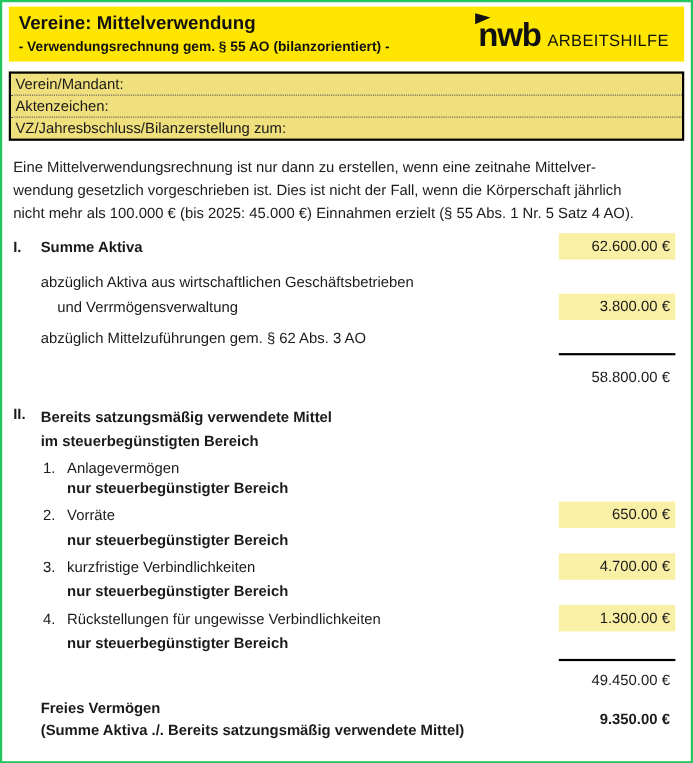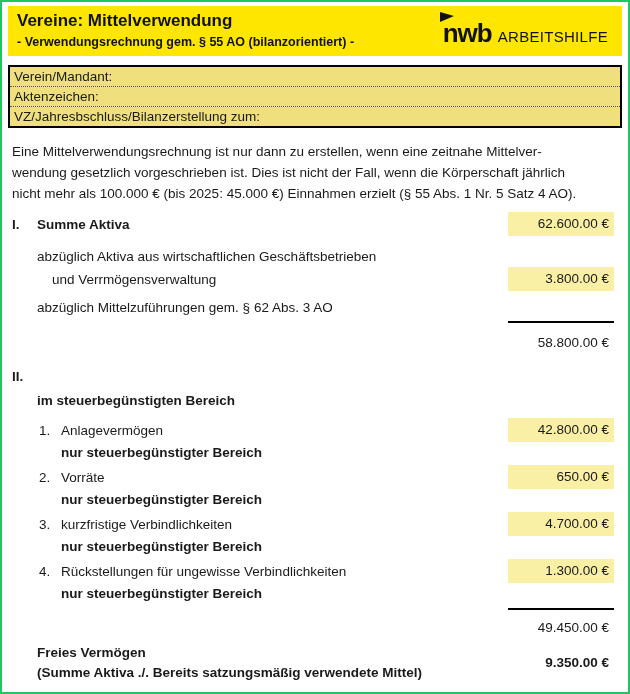--- a/index.html
+++ b/index.html
@@ -13,21 +13,21 @@
   
   .banner { height:50px; background:var(--banner-yellow,#FFE600);
     display:flex; justify-content:space-between; }
   .banner-text { padding:5px 0 0 9px; }
   .banner-title { font-size:17px; font-weight:bold; color:#111; }
   .banner-subtitle { font-size:12.5px; font-weight:bold; color:#111; margin-top:4px; }
   .logo { position:relative; display:flex; align-items:baseline; gap:6px;
     margin:17px 14px 0 0; }
   .logo-flag { position:absolute; top:-11px; left:-3px; width:0; height:0;
     border-left:14px solid #111; border-top:4px solid transparent; border-bottom:6px solid transparent; }
-  .logo-brand { font-size:26px; font-weight:bold; letter-spacing:-1px; color:#111; line-height:20px; }
+  .logo-brand { font-size:30px; font-weight:bold; letter-spacing:-1px; color:#111; line-height:20px; }
   .logo-suffix { font-size:15px; color:#111; letter-spacing:.3px; }
   
   .client-box { margin-top:9px; border:2px solid #000;
     background:var(--input-yellow,#F0DF7D); }
   .client-row { display:flex; height:19px; line-height:19px; padding-left:4px; }
   .client-row + .client-row { border-top:1px dotted #555;text-align:right; }
   .client-input { flex:1; }
   
   .intro { margin:13px 4px 0 4px; line-height:21px; }
   
@@ -116,29 +116,28 @@
   <div class="row rule1">
     <span class="sum-rule"></span>
   </div>
   <div class="row subtotal1">
     <span class="cell">58.800.00 €</span>
   </div>
 
   <div class="sec2-head">
     <span class="numeral">II.</span>
     <span class="sec2-lines bold">
-      <br>
+      <span>Bereits satzungsmäßig verwendete Mittel</span><br>
       <span>im steuerbegünstigten Bereich</span>
     </span>
   </div>
 
   <div class="row item-main first">
     <span class="item-no">1.</span>
     <span>Anlagevermögen</span>
-    <span class="cell hl">42.800.00 €</span>
   </div>
   <div class="row">
     <span class="note">nur steuerbegünstigter Bereich</span>
   </div>
 
   <div class="row item-main">
     <span class="item-no">2.</span>
     <span>Vorräte</span>
     <span class="cell hl">650.00 €</span>
   </div>

